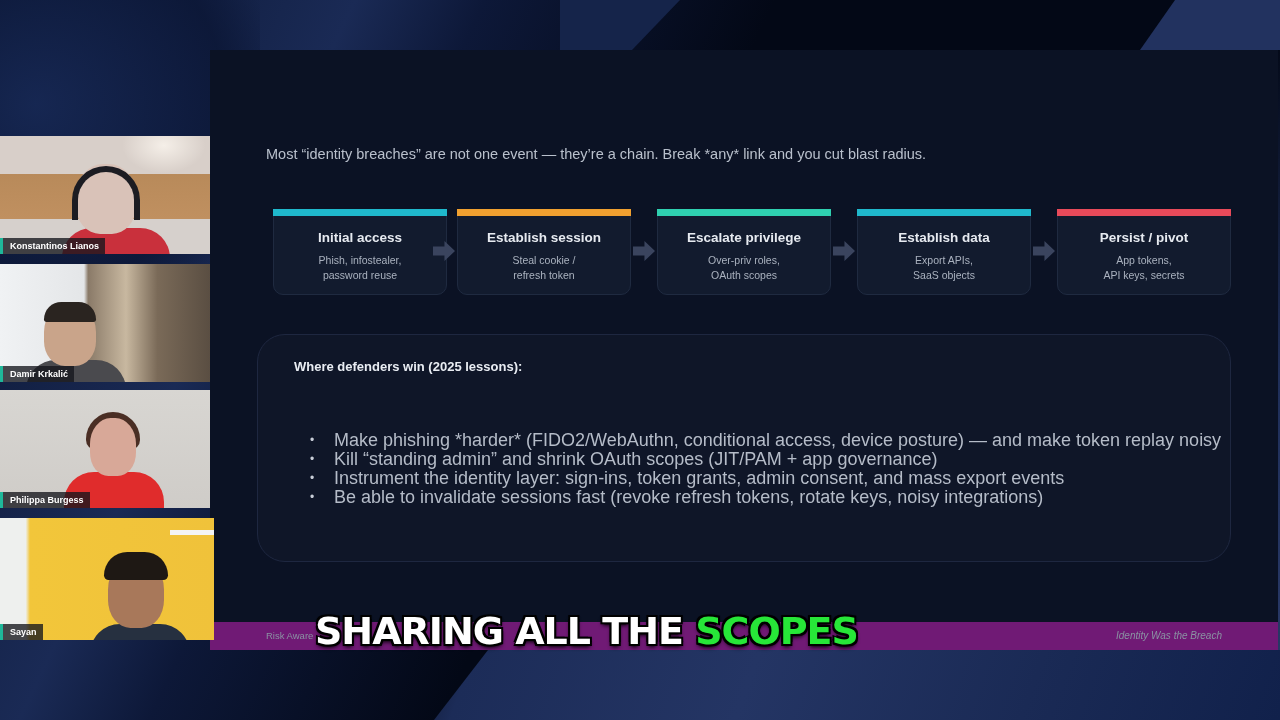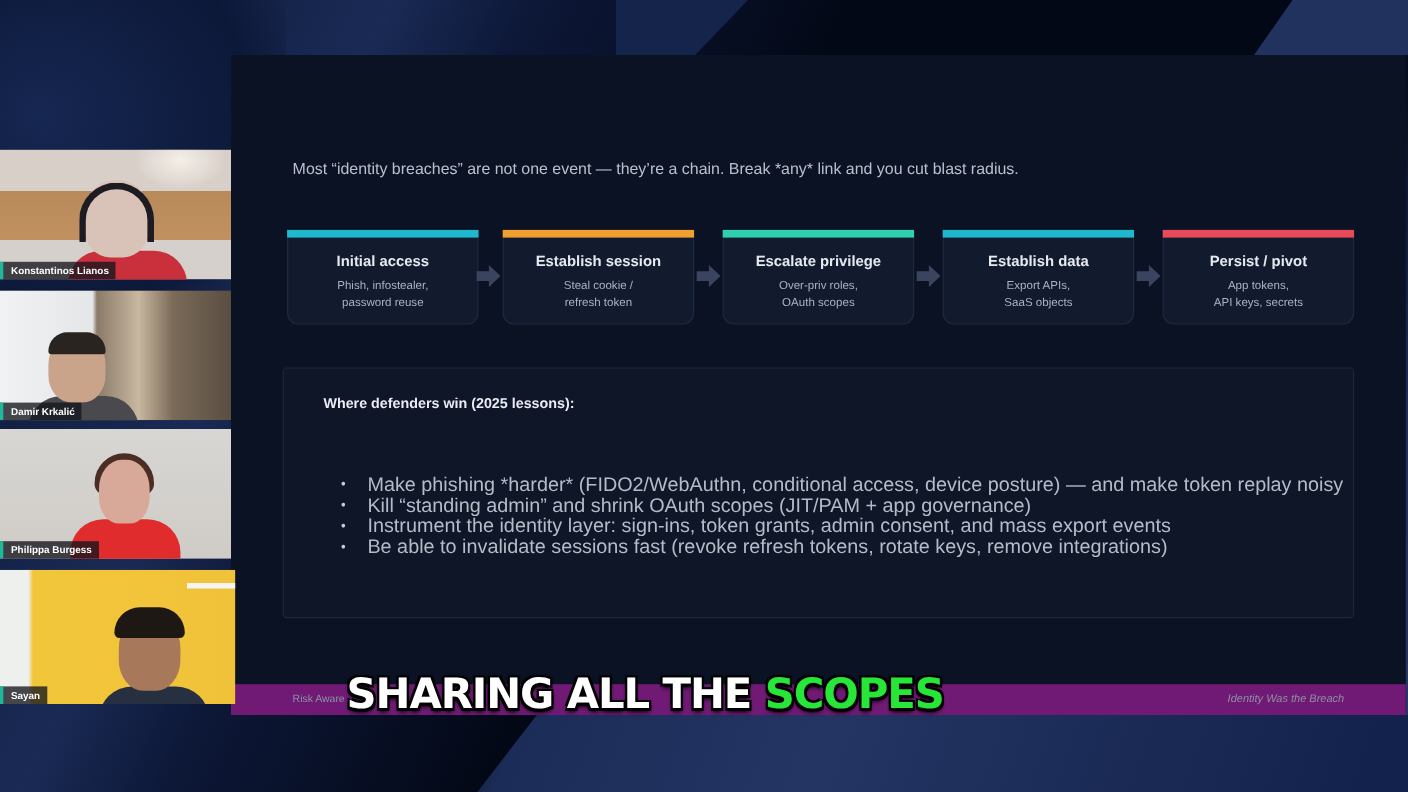--- a/index.html
+++ b/index.html
@@ -71,21 +71,21 @@
   .stage-desc { margin-top: 8px; color: #aab2bf; font-size: 10.5px; line-height: 15px; }
   .arrow {
     position: absolute; top: 32px; width: 22px; height: 20px;
     background: #3a445e;
     clip-path: polygon(0 28%, 52% 28%, 52% 0, 100% 50%, 52% 100%, 52% 72%, 0 72%);
   }
   .lessons {
     position: absolute; left: 47px; top: 284px; width: 974px; height: 228px;
     background: #0f1628;
     border: 1px solid #1e2740;
-    border-radius: 4px;
+    border-radius: 28px;
   }
   .lessons-title {
     position: absolute; left: 36px; top: 24px;
     color: #e9edf3; font-size: 13px; font-weight: bold;
   }
   .lessons-list {
     position: absolute; left: 52px; top: 96px; list-style: none;
   }
   .lessons-list li {
     position: relative; padding-left: 24px;
@@ -200,21 +200,21 @@
 <div class="bg-shape-left"></div>
 <div class="bg-shape-topmid"></div>
 <div class="bg-shape-topright"></div>
 <div class="bg-shape-bottom"></div>
 
 <div class="slide">
 
   <div class="intro">Most “identity breaches” are not one event — they’re a chain. Break *any* link and you cut blast radius.</div>
 
   <div class="chain">
-    <div class="stage" style="left:4px">
+    <div class="stage" style="left:16px">
       <div class="stage-bar" style="background:#1fb8cc"></div>
       <div class="stage-title">Initial access</div>
       <div class="stage-desc">
         <div>Phish, infostealer,</div>
           <div>password reuse</div>
       </div>
     </div>
     <div class="arrow" style="left:176px"></div>
 
     <div class="stage" style="left:200px">
@@ -256,21 +256,21 @@
       </div>
     </div>
   </div>
 
   <div class="lessons">
     <div class="lessons-title">Where defenders win (2025 lessons):</div>
     <ul class="lessons-list">
       <li>Make phishing *harder* (FIDO2/WebAuthn, conditional access, device posture) — and make token replay noisy</li>
       <li>Kill “standing admin” and shrink OAuth scopes (JIT/PAM + app governance)</li>
       <li>Instrument the identity layer: sign-ins, token grants, admin consent, and mass export events</li>
-      <li>Be able to invalidate sessions fast (revoke refresh tokens, rotate keys, remove integrations)</li>
+      <li>Be able to invalidate sessions fast (revoke refresh tokens, rotate keys, noisy integrations)</li>
     </ul>
   </div>
 
   <div class="slide-footer">
     <span class="footer-left">Risk Aware</span>
     <span class="footer-right">Identity Was the Breach</span>
   </div>
 </div>
 
 <div class="tile tile-1">

